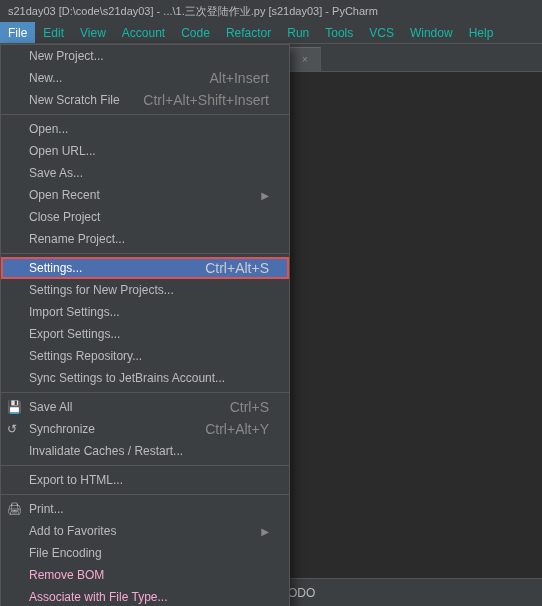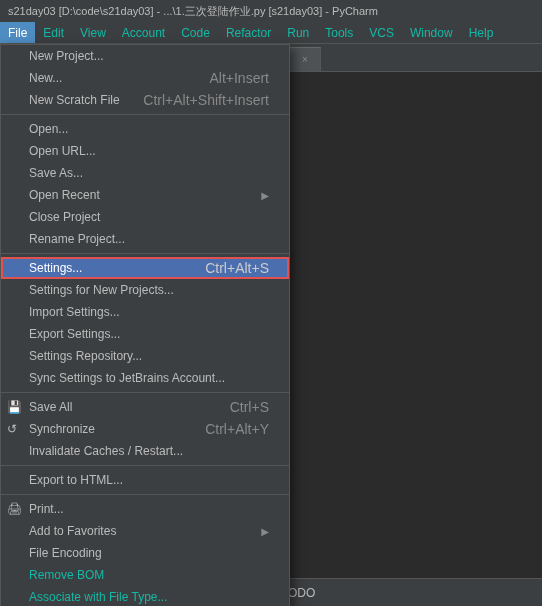--- a/index.html
+++ b/index.html
@@ -75,21 +75,21 @@
     }
 
     .dropdown-item.highlighted {
       background: #4b6eaf;
       color: #ffffff;
       outline: 2px solid #e05252;
       outline-offset: -2px;
     }
 
     .dropdown-item.disabled {
-      color: #14b8a6;
+      color: #f9a8d4;
       cursor: default;
     }
 
     .dropdown-item .shortcut {
       color: #888888;
       font-size: 14px;
       margin-left: 20px;
     }
 
     .dropdown-item.highlighted .shortcut {

